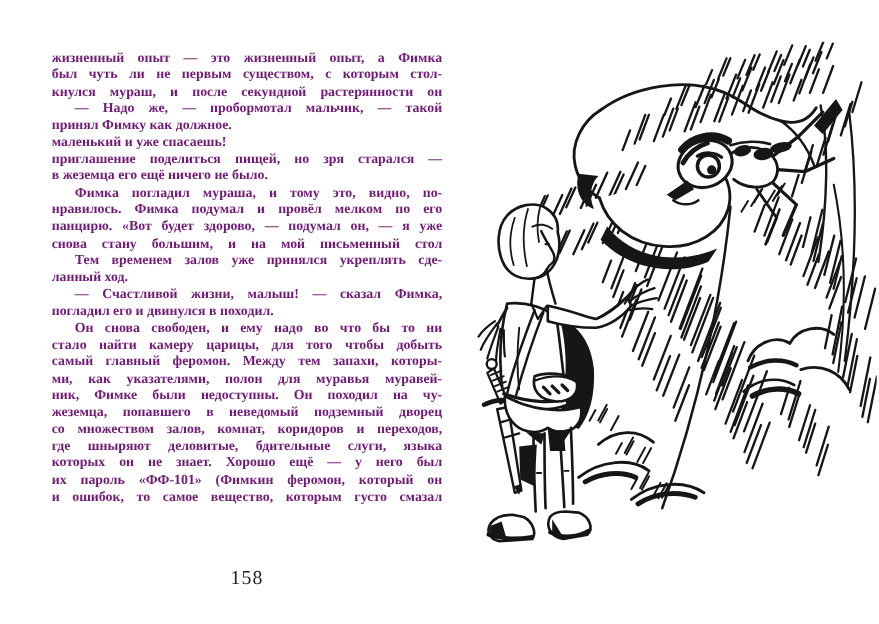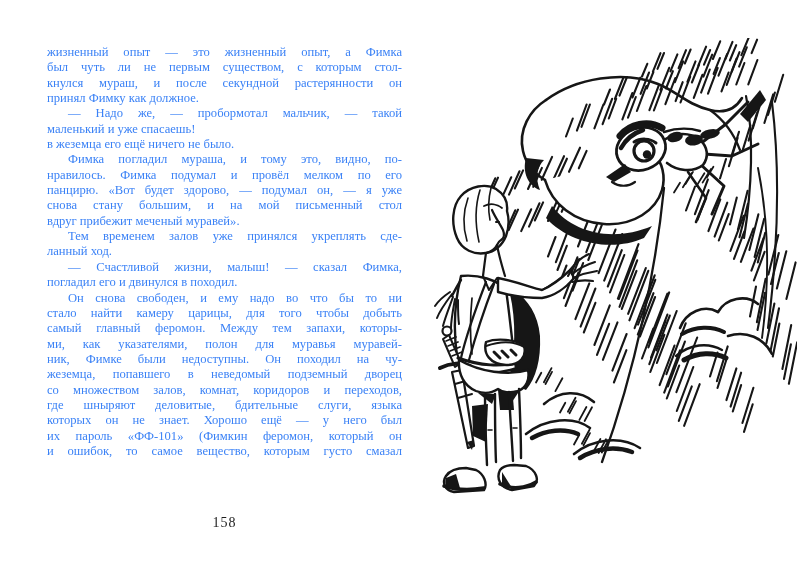--- a/index.html
+++ b/index.html
@@ -6,50 +6,50 @@
   body{
     width:799px;height:567px;overflow:hidden;background:#ffffff;
     font-family:"Liberation Serif", serif;
   }
   .spread{position:relative;width:799px;height:567px;background:#ffffff;color:#1c1c1c;}
   .textblock{position:absolute;left:47px;top:45px;width:355px;}
   .line{
     font-size:12.6px;line-height:15.35px;height:15.35px;
     text-align:justify;text-align-last:justify;
     overflow:visible;white-space:normal;
-    font-weight:400;
-    color:#3b82f6;
+    font-weight:700;
+    color:#701a75;
   }
   .line.indent{padding-left:21px;}
   .line.end{text-align-last:left;}
   .pagenum{
     position:absolute;left:47px;top:515px;width:355px;
-    text-align:center;font-size:14px;letter-spacing:1px;color:#1b1b1b;
+    text-align:center;font-size:18px;letter-spacing:1px;color:#1b1b1b;
   }
   .illustration{position:absolute;left:428px;top:38px;}
   svg{display:block;}
 </style>
 </head>
 <body>
 
 <div class="spread">
 
   <div class="textblock">
       <div class="line">жизненный опыт — это жизненный опыт, а Фимка</div>
       <div class="line">был чуть ли не первым существом, с которым стол-</div>
       <div class="line">кнулся мураш, и после секундной растерянности он</div>
+      <div class="line indent">— Надо же, — пробормотал мальчик, — такой</div>
       <div class="line end">принял Фимку как должное.</div>
-      <div class="line indent">— Надо же, — пробормотал мальчик, — такой</div>
       <div class="line end">маленький и уже спасаешь!</div>
+      <div class="line">приглашение поделиться пищей, но зря старался —</div>
       <div class="line end">в жеземца его ещё ничего не было.</div>
       <div class="line indent">Фимка погладил мураша, и тому это, видно, по-</div>
       <div class="line">нравилось. Фимка подумал и провёл мелком по его</div>
       <div class="line">панцирю. «Вот будет здорово, — подумал он, — я уже</div>
       <div class="line">снова стану большим, и на мой письменный стол</div>
-      <div class="line end">вдруг прибежит меченый муравей».</div>
       <div class="line indent">Тем временем залов уже принялся укреплять сде-</div>
       <div class="line end">ланный ход.</div>
       <div class="line indent">— Счастливой жизни, малыш! — сказал Фимка,</div>
       <div class="line end">погладил его и двинулся в походил.</div>
       <div class="line indent">Он снова свободен, и ему надо во что бы то ни</div>
       <div class="line">стало найти камеру царицы, для того чтобы добыть</div>
       <div class="line">самый главный феромон. Между тем запахи, которы-</div>
       <div class="line">ми, как указателями, полон для муравья муравей-</div>
       <div class="line">ник, Фимке были недоступны. Он походил на чу-</div>
       <div class="line">жеземца, попавшего в неведомый подземный дворец</div>

